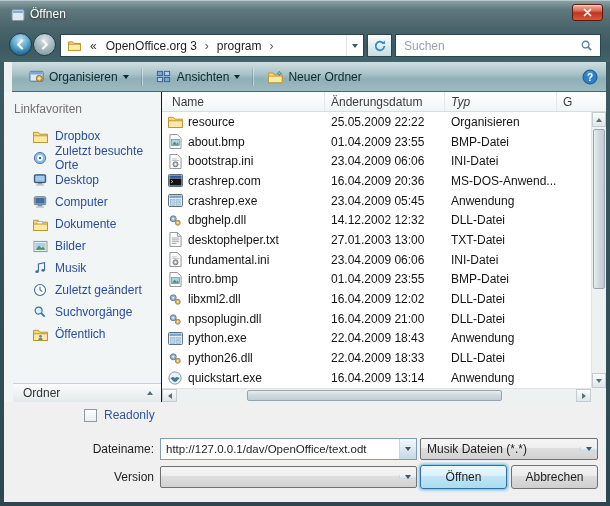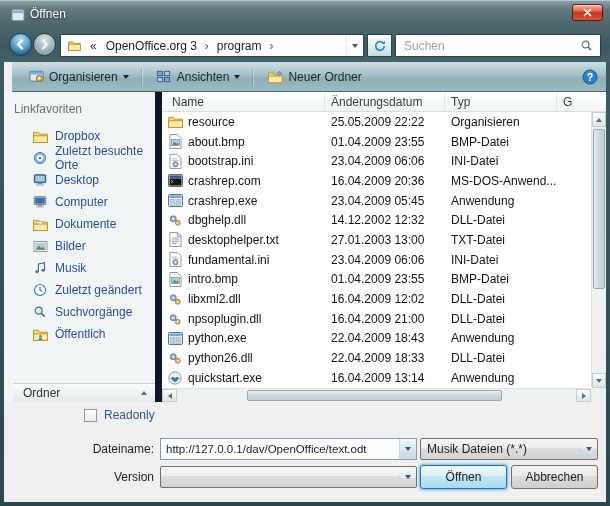--- a/index.html
+++ b/index.html
@@ -58,32 +58,32 @@
   .caret-down { display:inline-block; width:0; height:0; border-left:3.5px solid transparent;
     border-right:3.5px solid transparent; border-top:4px solid currentColor; }
   .caret-up { display:inline-block; width:0; height:0; border-left:3.5px solid transparent;
     border-right:3.5px solid transparent; border-bottom:4px solid currentColor; }
   .tri-up { width:0;height:0;border-left:3.5px solid transparent;border-right:3.5px solid transparent;border-bottom:4.5px solid #57707c; }
   .tri-down { width:0;height:0;border-left:3.5px solid transparent;border-right:3.5px solid transparent;border-top:4.5px solid #57707c; }
   .tri-left { width:0;height:0;border-top:3.5px solid transparent;border-bottom:3.5px solid transparent;border-right:4.5px solid #57707c; }
   .tri-right { width:0;height:0;border-top:3.5px solid transparent;border-bottom:3.5px solid transparent;border-left:4.5px solid #57707c; }
   
   .main { position:absolute; top:92px; left:4px; right:4px; height:310px; display:flex; background:#fff; }
-  .sidebar { width:158px; background:#f2f5f5; border-right:7px solid #0f172a; position:relative; padding-top:6px; }
+  .sidebar { width:158px; background:#f2f5f5; border-right:1px solid #0f172a; position:relative; padding-top:6px; }
   .fav-header { color:#707070; padding:4px 0 9px 10px; }
   .side-item { display:flex; align-items:center; gap:7px; height:22px; padding-left:28px; color:#2b4d9c; }
   .folders-band { position:absolute; bottom:0; left:9px; right:0; height:19px;
     background:linear-gradient(180deg,#fbfcfc,#e3e9ea); border-top:1px solid #c9cfd2;
     display:flex; align-items:center; padding:0 8px 0 10px; color:#333; }
   .folders-band .caret-up { margin-left:auto; color:#57707c; }
   .listpane { flex:1; position:relative; background:#fff; }
   .cols { display:flex; height:20px; border-bottom:1px solid #d8dde0;
     background:linear-gradient(180deg,#ffffff,#f1f5f6); }
   .col { padding:3px 0 0 6px; color:#3c3c3c; border-right:1px solid #e4e8ea; white-space:nowrap; overflow:hidden; }
-  .c-name { width:163px; padding-left:10px; } .c-date { width:120px; } .c-type { width:112px; }
+  .c-name { width:163px; padding-left:10px; } .c-date { width:120px; } .c-type { width:112px;font-style:italic; }
   .c-size { flex:1; border-right:0; }
   .rows { position:absolute; top:20px; left:0; right:15px; bottom:14px; overflow:hidden; }
   .frow { display:flex; align-items:center; height:19.7px; }
   .cell { white-space:nowrap; overflow:hidden; color:#141414; }
   .cell-name { width:163px; display:flex; align-items:center; gap:5px; padding-left:5px; }
   .cell-date { width:120px; padding-left:6px; }
   .cell-type { width:112px; padding-left:6px; }
   .cell-size { flex:1; }
   .ic { display:inline-flex; width:16px; height:16px; align-items:center; justify-content:center; flex:none; }
   

